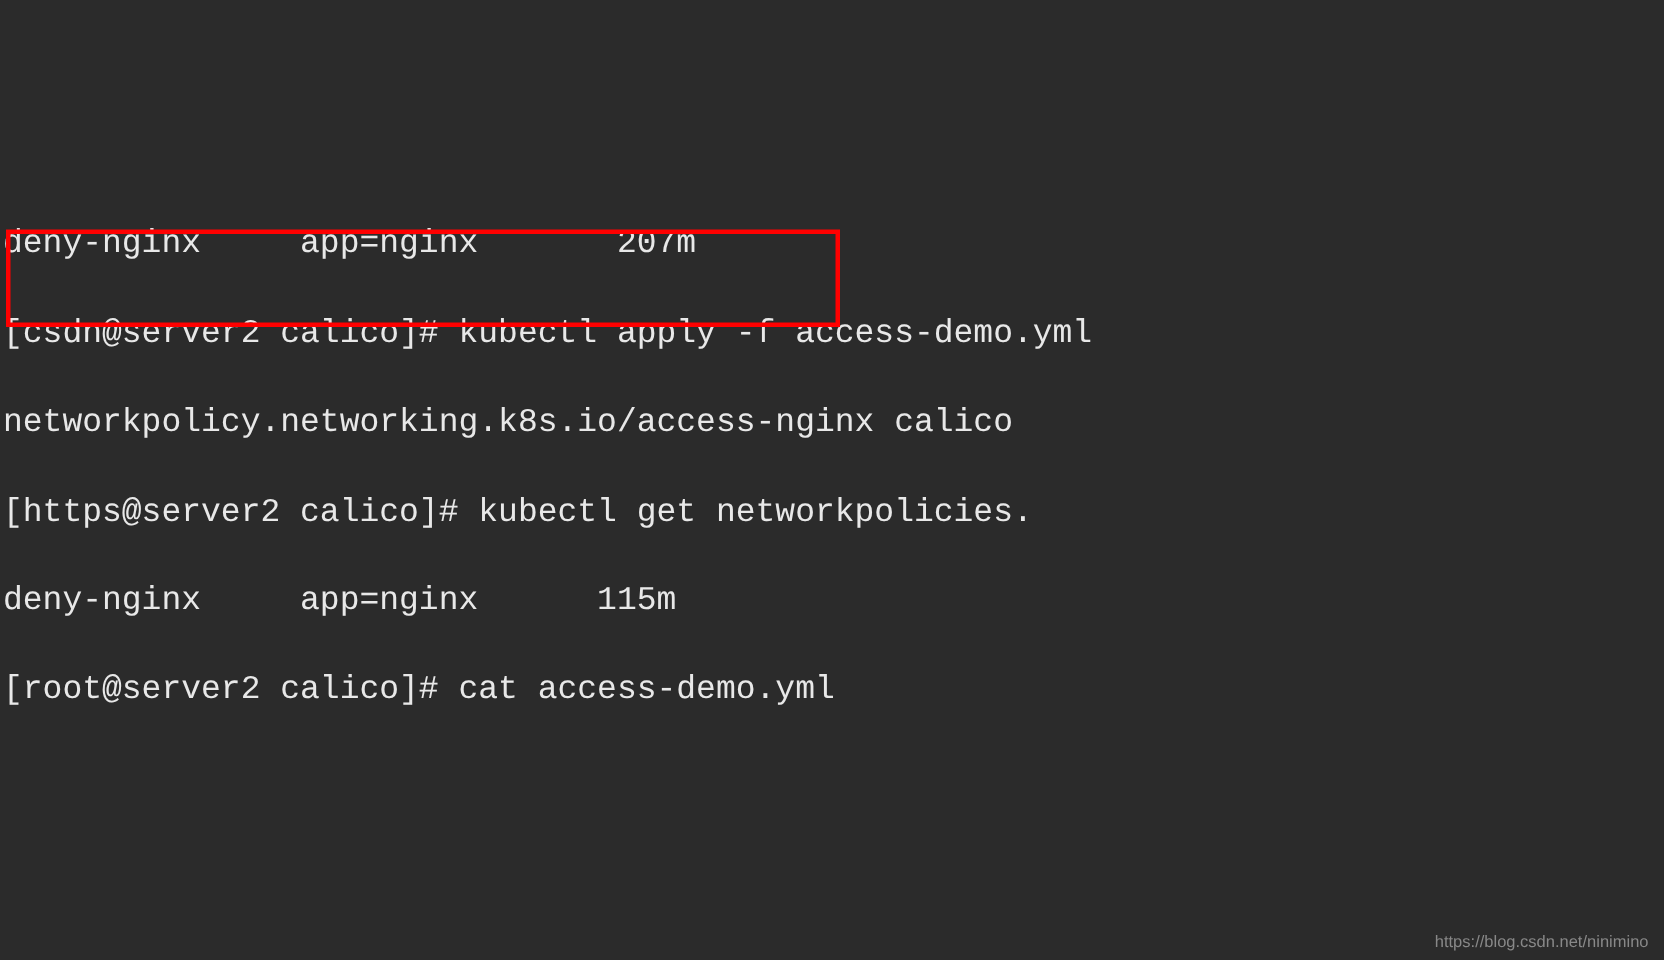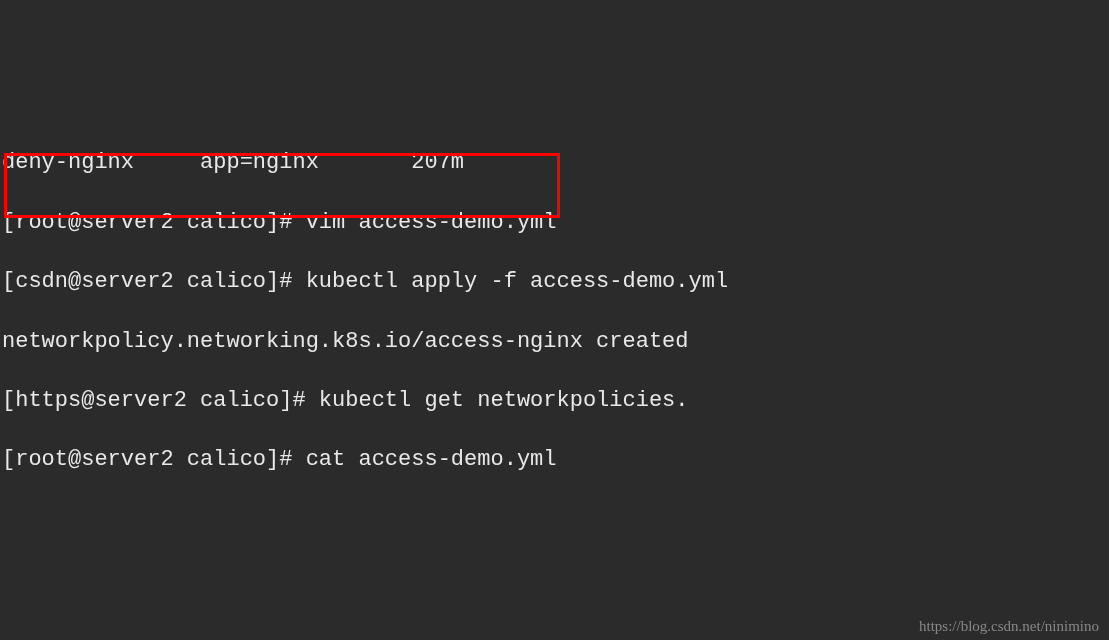--- a/index.html
+++ b/index.html
@@ -28,38 +28,38 @@
     }
     .highlight-box {
       position: absolute;
       border: 3px solid #ff0000;
       pointer-events: none;
     }
     .watermark {
       position: absolute;
       bottom: 4px;
       right: 10px;
-      font-size: 15px;
+      font-size: 11px;
       color: #888;
-      font-family: Liberation Serif, serif;
+      font-family: Liberation Sans, sans-serif;
       white-space: nowrap;
       margin-top: 37px;
     }
   </style>
 </head>
 <body>
 
 
 
 <div class="terminal">
 <div class="line">deny-nginx     app=nginx       207m</div>
-<div class="line">[root@server2 calico]# vim access-demo.yml</div>
 <div class="line">[csdn@server2 calico]# kubectl apply -f access-demo.yml</div>
-<div class="line">networkpolicy.networking.k8s.io/access-nginx created</div>
+<div class="line">networkpolicy.networking.k8s.io/access-nginx calico</div>
 <div class="line">[https@server2 calico]# kubectl get networkpolicies.</div>
+<div class="line">deny-nginx     app=nginx      115m</div>
 <div class="line">[root@server2 calico]# cat access-demo.yml</div>
 
 
 
 
 
 
 
 
 

